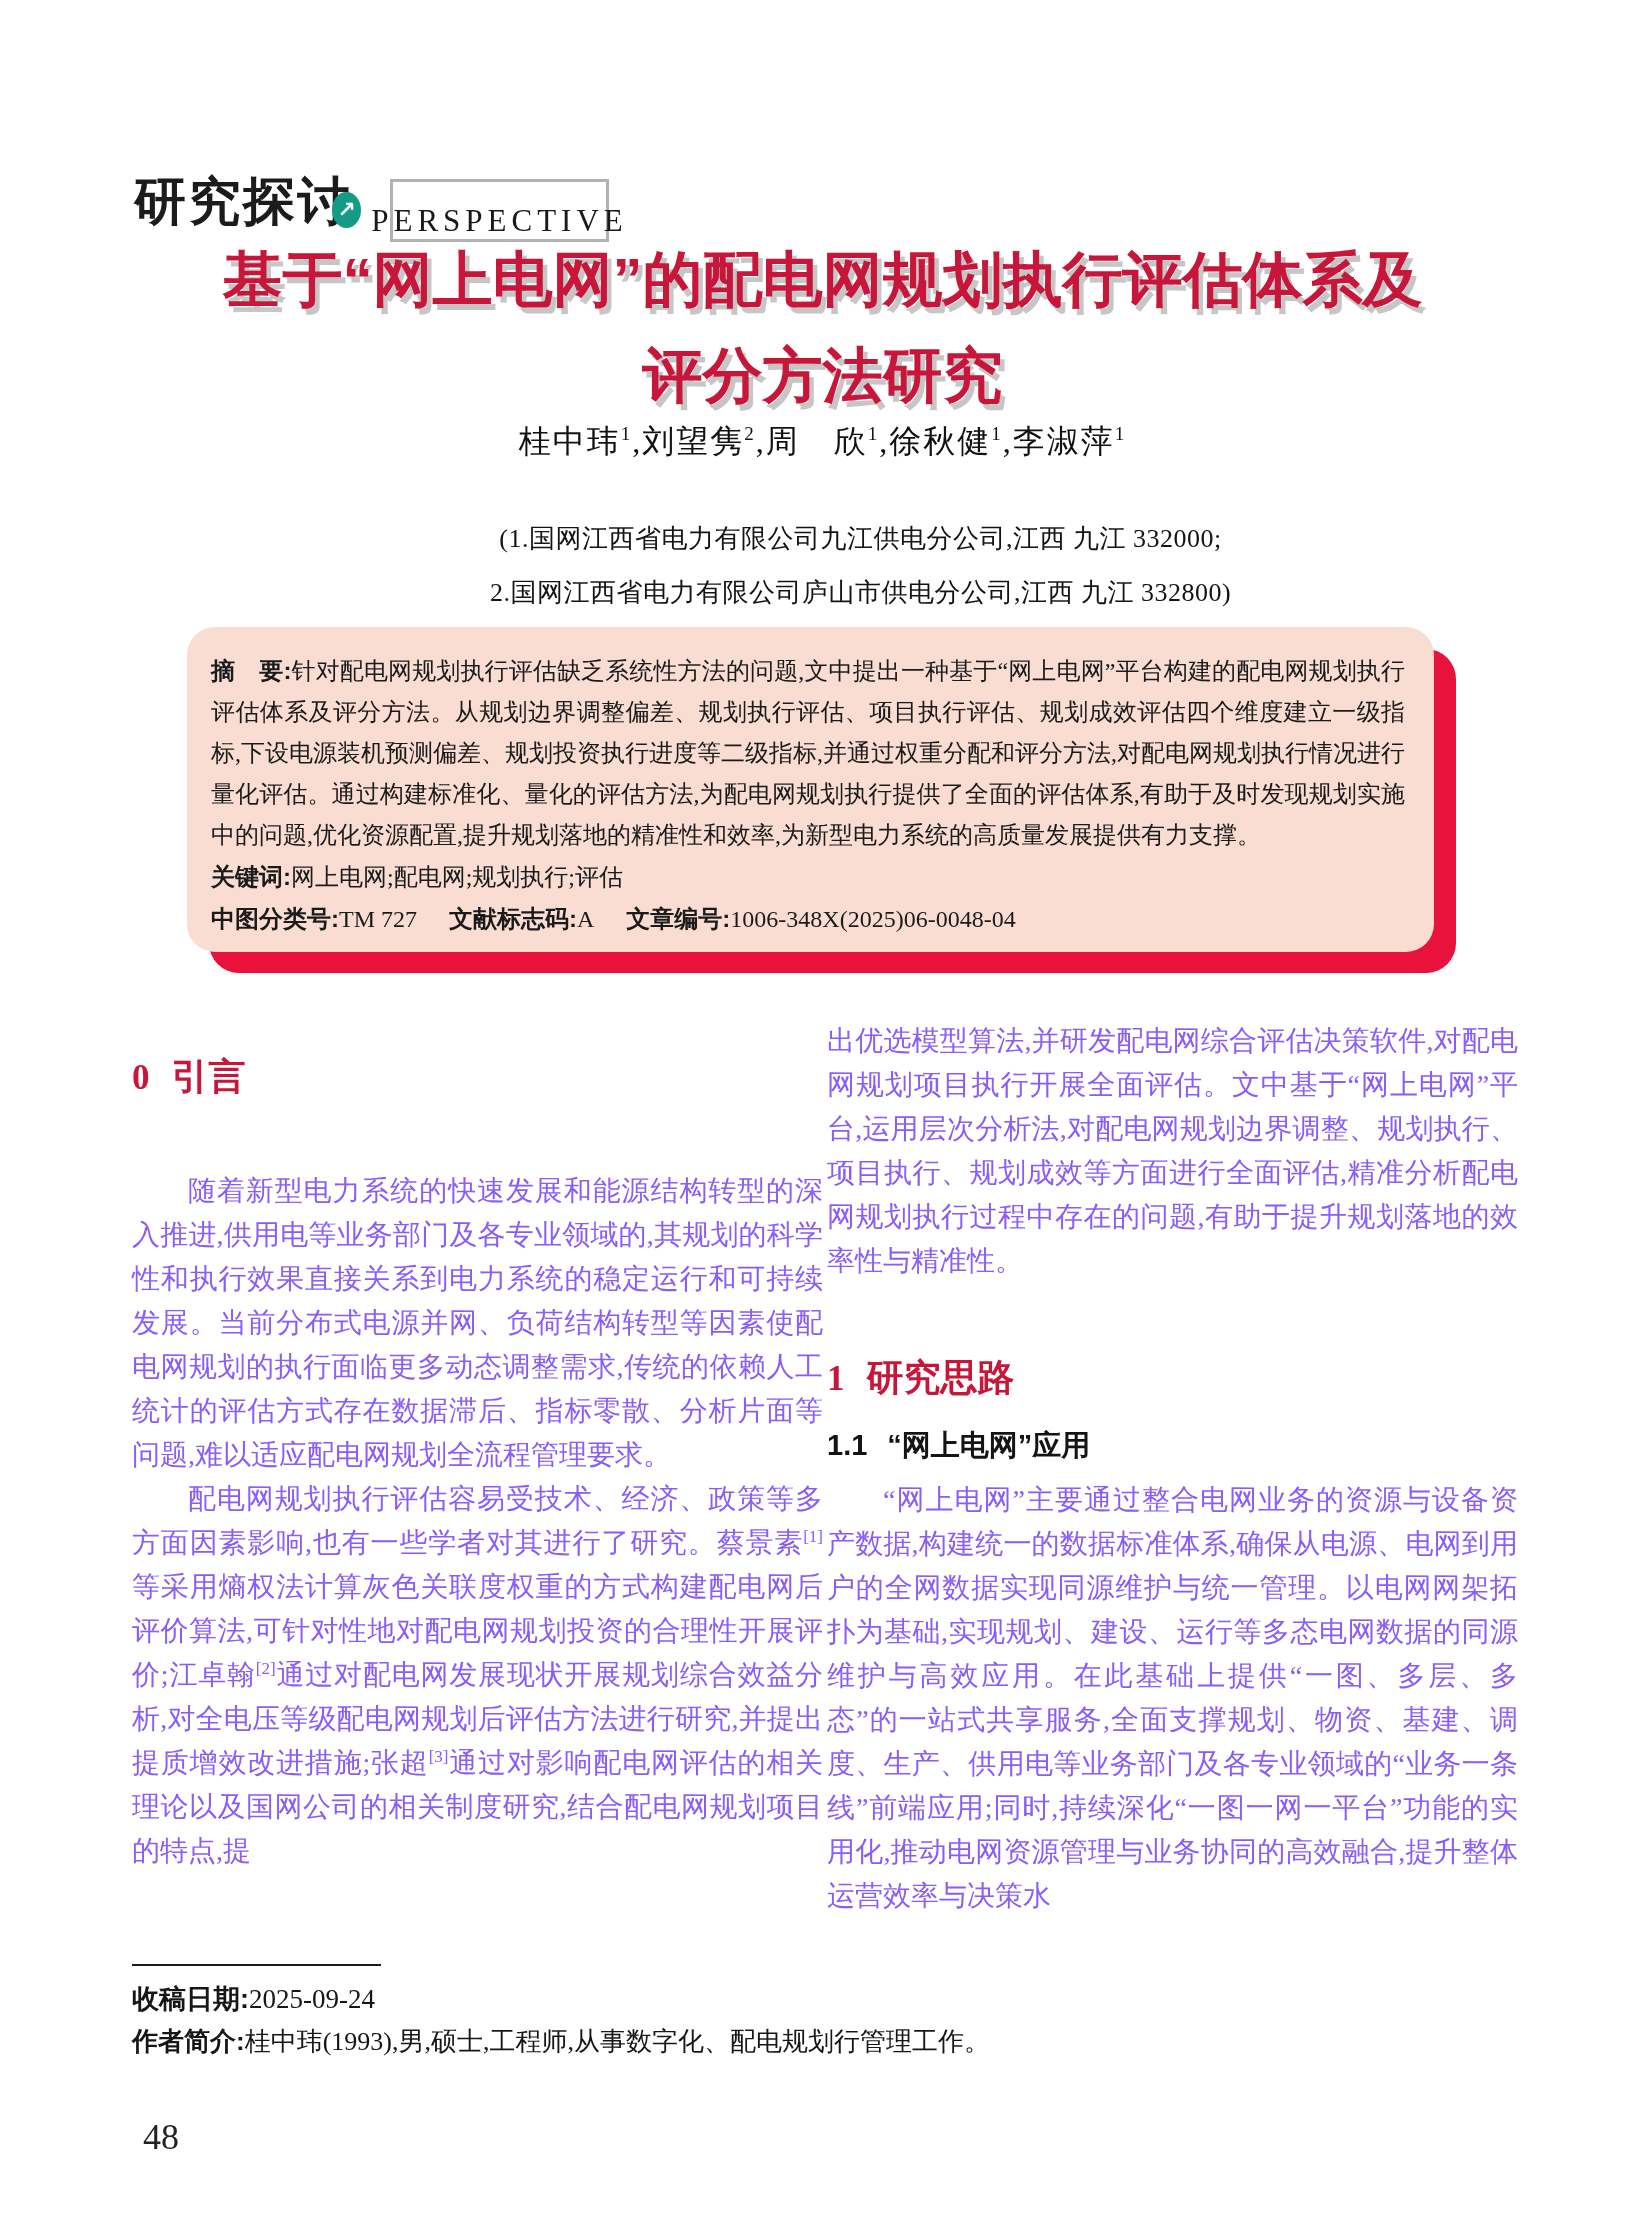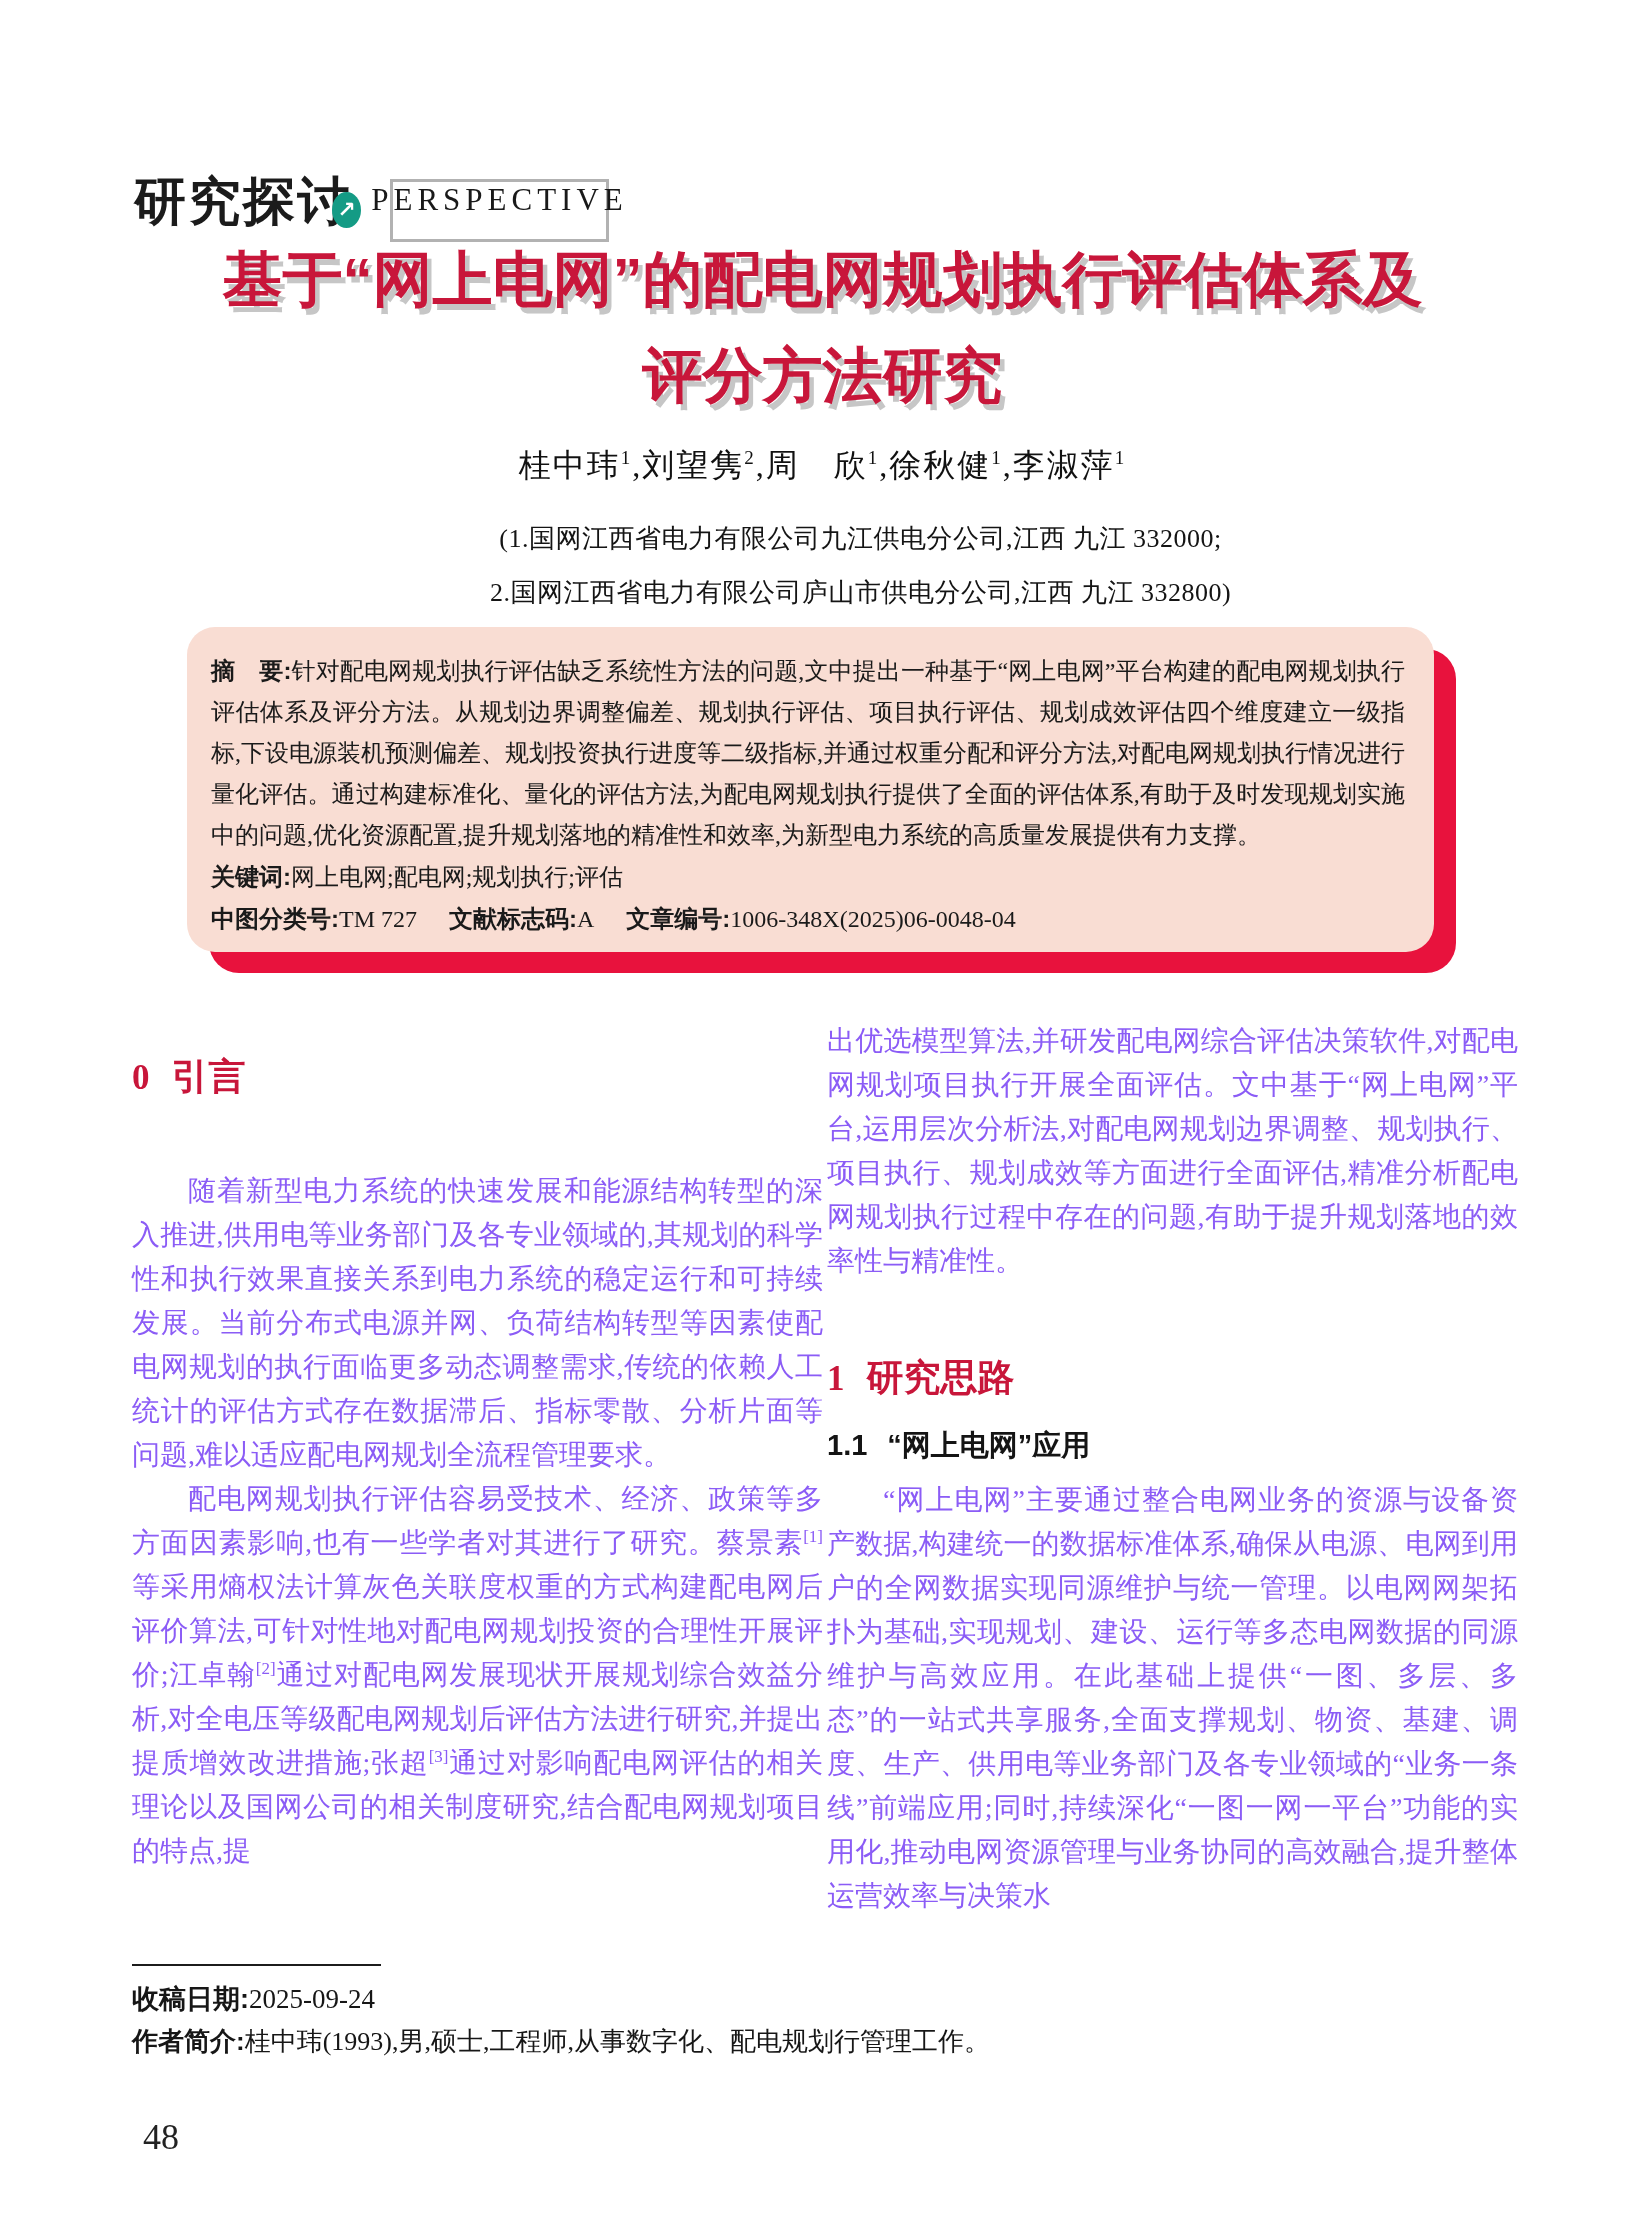--- a/index.html
+++ b/index.html
@@ -11,30 +11,30 @@
   .gap{margin-left:32px;}
   sup{font-size:0.58em;line-height:0;}
 
   
   .hdr-label{position:absolute;left:134px;top:169px;font-family:"Liberation Sans","DejaVu Sans",sans-serif;
     font-weight:900;font-size:52px;line-height:1.25;letter-spacing:2.5px;color:#1b1b1b;}
   .hdr-icon{position:absolute;left:332px;top:192px;width:29px;height:36px;border-radius:50%;
     background:var(--teal,#149b85);display:flex;align-items:center;justify-content:center;}
   .hdr-icon .arr{color:#ffffff;font-size:22px;font-weight:bold;font-family:"DejaVu Sans",sans-serif;transform:translateY(-1px);}
   .persp-box{position:absolute;left:390px;top:179px;width:219px;height:63px;background:#fff;
-    border:3.5px solid var(--gray,#b2b2b2);box-sizing:border-box;display:flex;align-items:flex-start;justify-content:center;}
+    border:3.5px solid var(--gray,#b2b2b2);box-sizing:border-box;display:flex;align-items:flex-end;justify-content:center;}
   .persp-box span{font-size:31px;letter-spacing:5px;color:#191919;}
 
   
   .title-line{position:absolute;left:0;width:100%;text-align:center;font-family:"Liberation Sans","DejaVu Sans",sans-serif;
     font-weight:900;font-size:60px;line-height:1.18;color:var(--red,#c8163a);
     text-shadow:4.5px 5.5px 0 var(--shadow,#c6c6c6);}
   #title1{top:245px;}
   #title2{top:341px;}
-  .authors{position:absolute;left:0;width:100%;top:444px;text-align:center;font-size:32px;letter-spacing:2px;color:#111;}
+  .authors{position:absolute;left:0;width:100%;top:420px;text-align:center;font-size:32px;letter-spacing:2px;color:#111;}
   .authors sup{font-size:19px;}
   .affil{position:absolute;left:0;width:100%;text-align:center;font-size:26px;letter-spacing:0.5px;color:#141414;padding-left:38px;}
   #affil1{top:521px;}
   #affil2{top:575px;}
 
   
   .abs-shadow{position:absolute;left:209px;top:649px;width:1247px;height:324px;
     background:var(--band,#e8123d);border-radius:30px;}
   .abs-panel{position:absolute;left:187px;top:627px;width:1247px;height:325px;
     background:var(--pink,#f9ddd3);border-radius:28px;box-sizing:border-box;padding:23px 29px 0 24px;}

